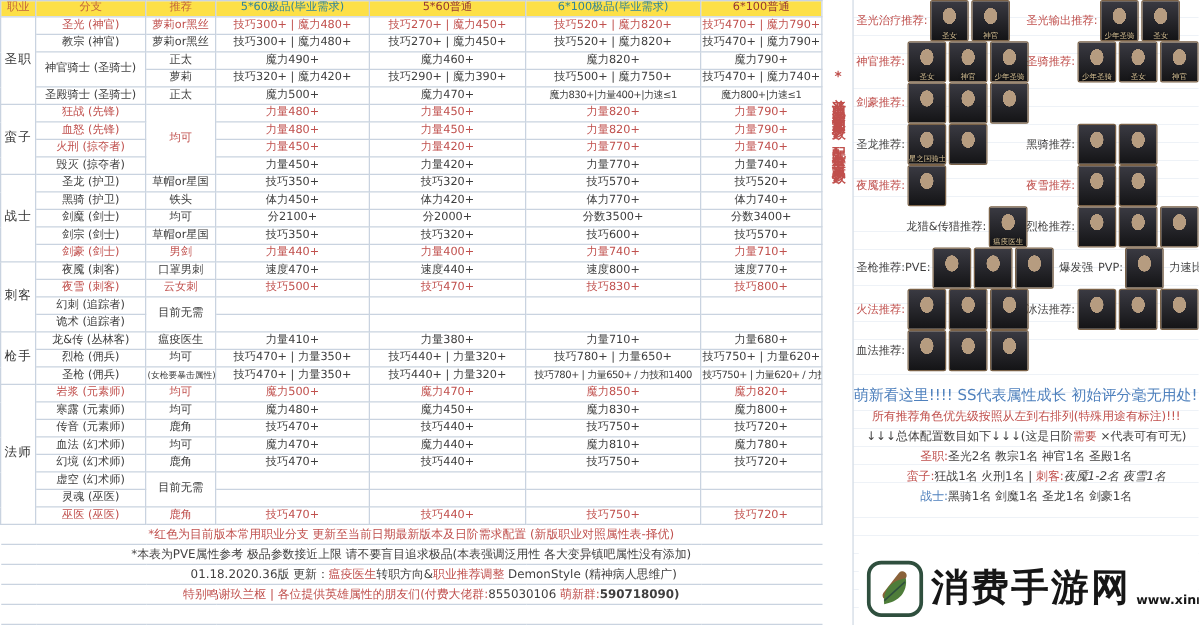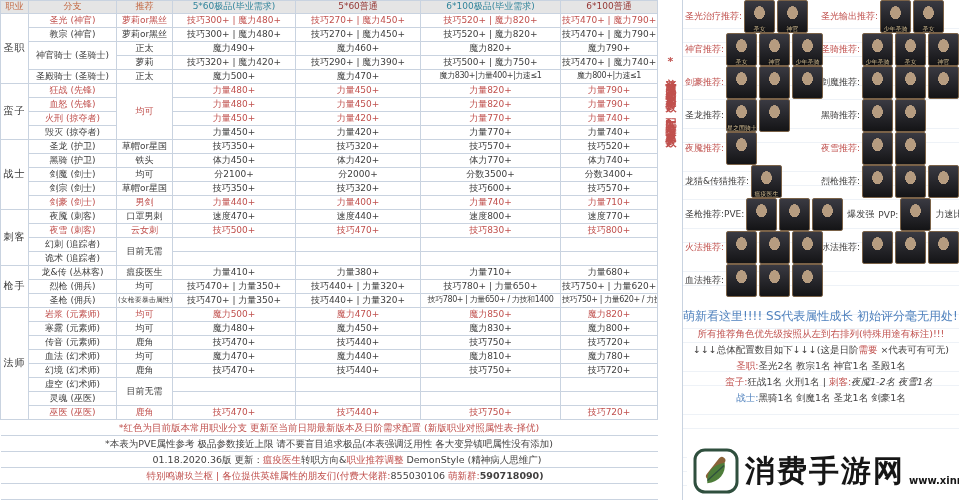--- a/index.html
+++ b/index.html
@@ -8,21 +8,21 @@
     background:#ffffff;font-family:"DejaVu Sans","Liberation Sans",sans-serif;
   }
   
   .tablewrap{position:absolute;left:0;top:0;width:657px;height:500px;}
   table{border-collapse:collapse;table-layout:fixed;width:657px;}
   td{
     border:1px solid #c9d3e0;font-size:9px;line-height:1.05;text-align:center;
     vertical-align:middle;padding:0 1px;height:13px;color:#3d3d3d;
     overflow:hidden;white-space:nowrap;
   }
-  tr.hdr td{height:12px;background:#e5e5e5;}
+  tr.hdr td{height:12px;background:#fde047;}
   .h-or{color:var(--hdrlabel);}
   .h-teal{color:var(--teal);}
   .h-mar{color:var(--maroon);}
   .red{color:var(--red);}
   .cls{color:#333;font-size:10px;letter-spacing:1px;}
   .small{font-size:7px;}
   .tight{font-size:8px;letter-spacing:-0.4px;}
   tr.foot td{border-left:none;border-right:none;height:15px;font-size:9.5px;white-space:nowrap;}
   
   .vstrip{
@@ -418,34 +418,20 @@
               <div class="cap"></div>
             </div>
             <div class="tile">
               <div class="cap"></div>
             </div>
             <div class="tile">
               <div class="cap"></div>
             </div>
           </div>
         </div>
-        <div class="pgroup">
-          <span class="plabel" style="color: rgb(64, 63, 63);">剑魔推荐:</span>
-          <div class="tiles">
-            <div class="tile">
-              <div class="cap"></div>
-            </div>
-            <div class="tile">
-              <div class="cap"></div>
-            </div>
-            <div class="tile">
-              <div class="cap"></div>
-            </div>
-          </div>
-        </div>
       </div>
       <div class="prow">
         <div class="pgroup">
           <span class="plabel" style="color: rgb(64, 63, 63);">圣龙推荐:</span>
           <div class="tiles">
             <div class="tile">
               <div class="cap">星之国骑士</div>
             </div>
             <div class="tile">
               <div class="cap"></div>
@@ -480,21 +466,21 @@
               <div class="cap"></div>
             </div>
             <div class="tile">
               <div class="cap"></div>
             </div>
           </div>
         </div>
       </div>
       <div class="prow">
         <div class="pgroup">
-          <span class="plabel" style="color: rgb(64, 63, 63);">龙猎&amp;传猎推荐:</span>
+          <span class="plabel" style="color: rgb(64, 63, 63); margin-left: 40px;">龙猎&amp;传猎推荐:</span>
           <div class="tiles">
             <div class="tile">
               <div class="cap">瘟疫医生</div>
             </div>
           </div>
         </div>
         <div class="pgroup">
           <span class="plabel" style="color: rgb(64, 63, 63);">烈枪推荐:</span>
           <div class="tiles">
             <div class="tile">

